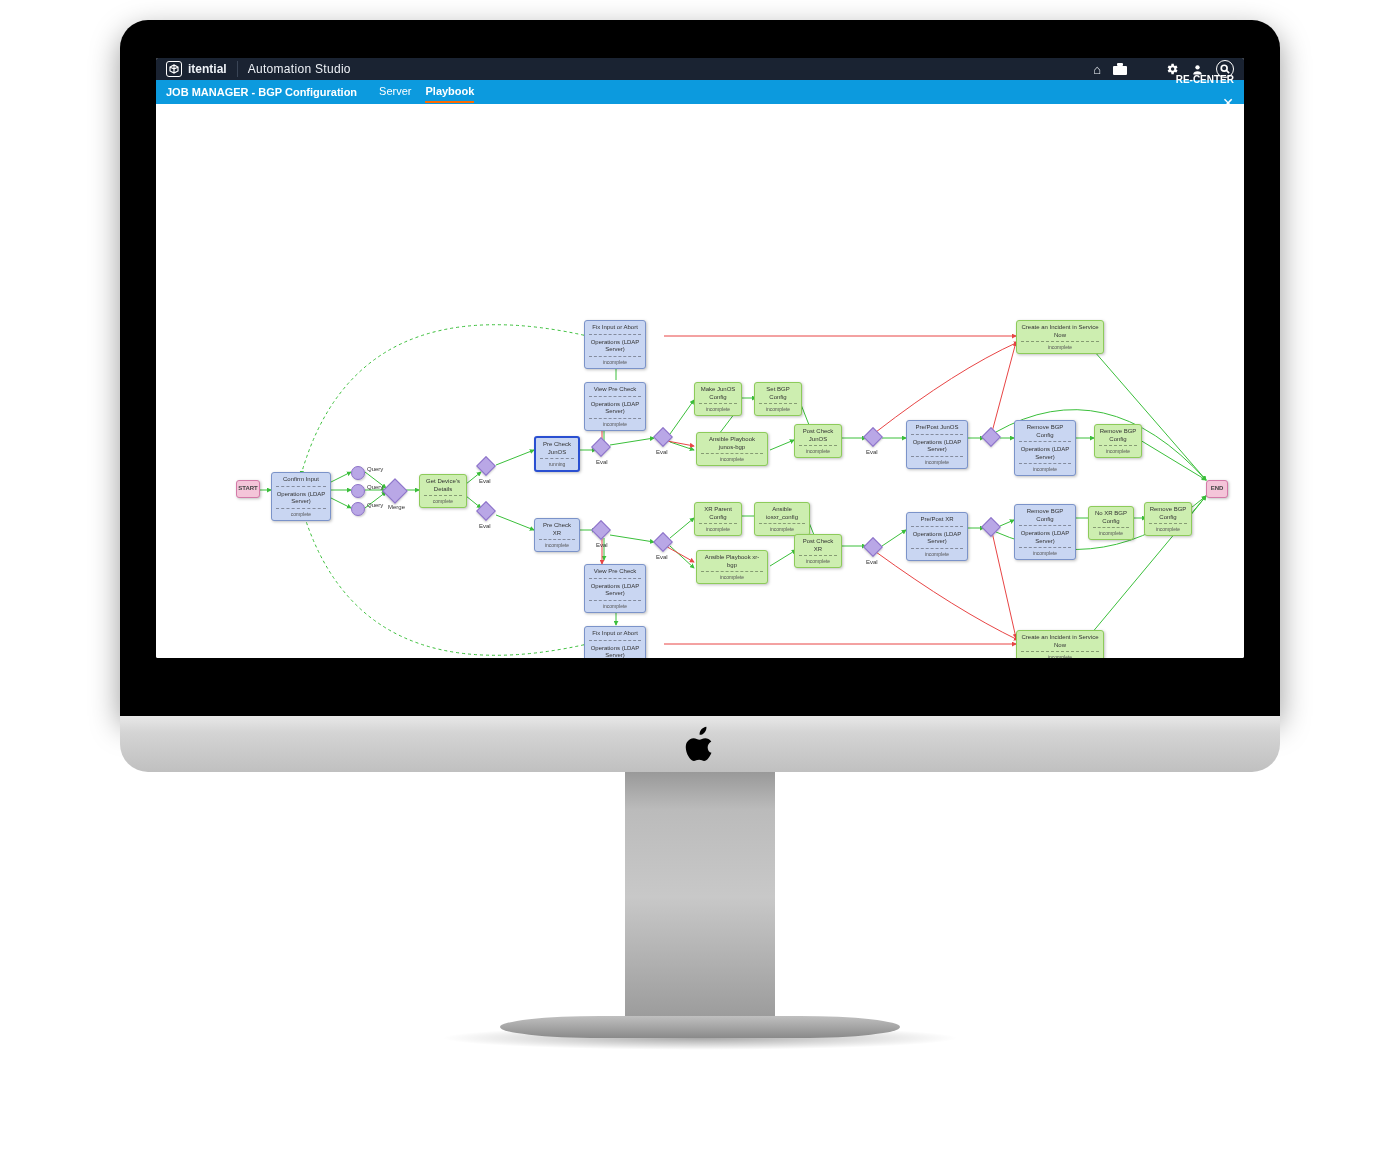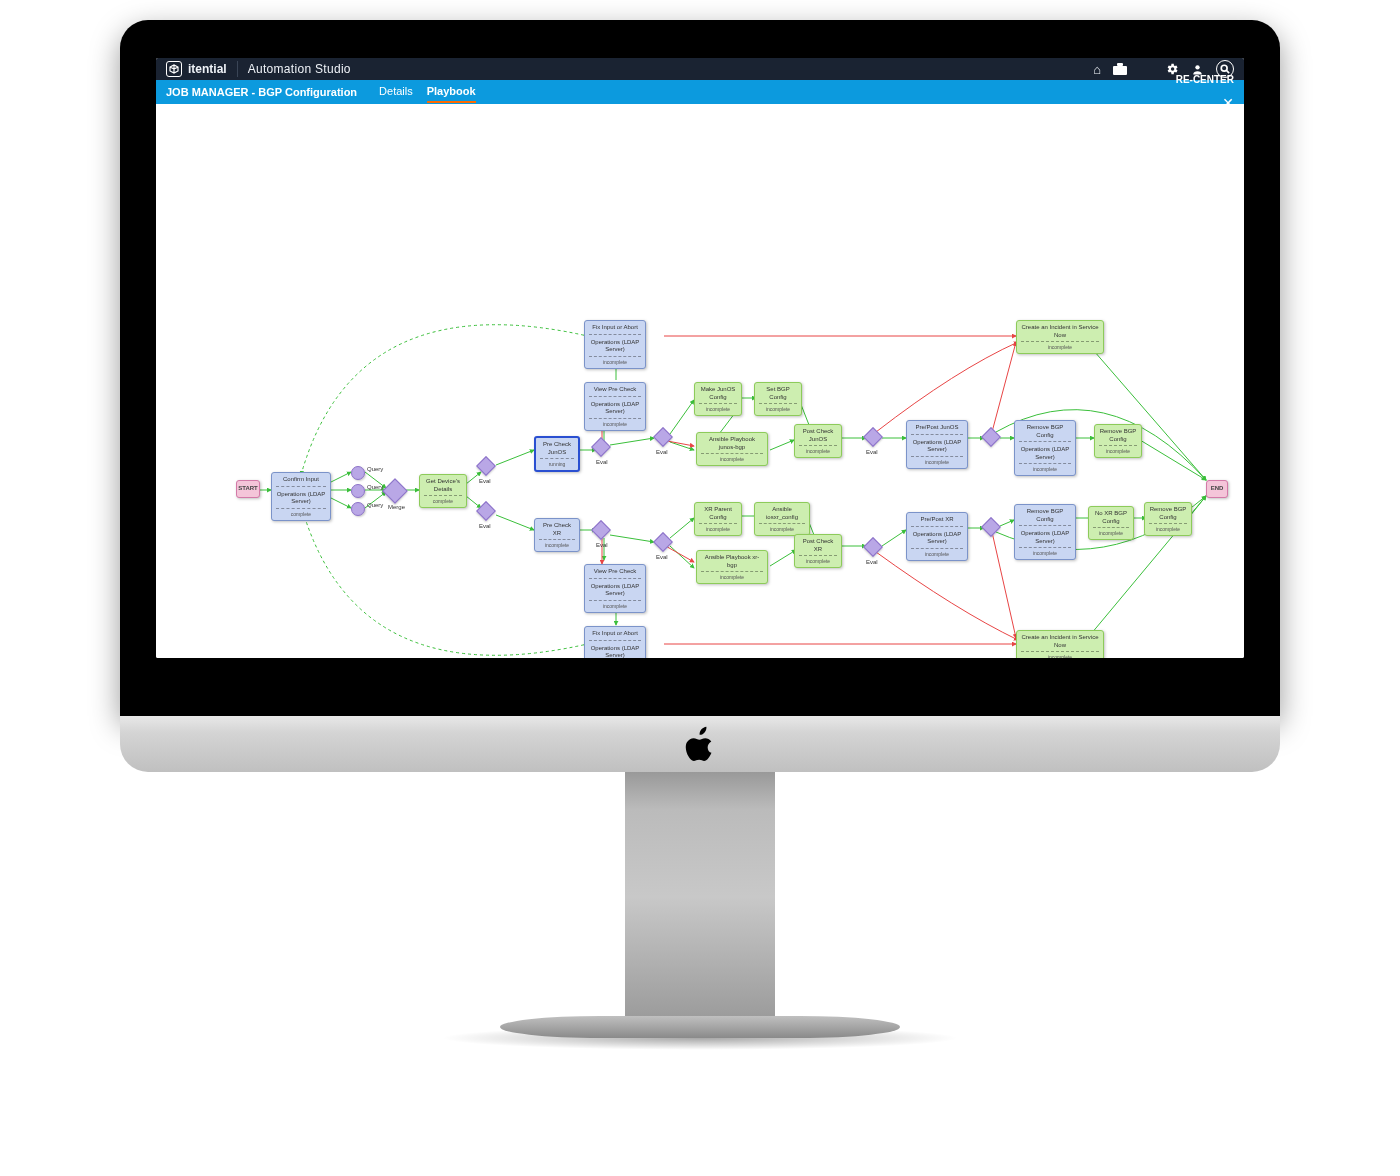--- a/index.html
+++ b/index.html
@@ -146,21 +146,21 @@
                 <circle cx="5" cy="5" r="3.5"></circle>
                 <line x1="8" y1="8" x2="11" y2="11"></line>
               </svg>
           </span>
         </span>
       </div>
 
       <div class="sub-bar">
         <span class="sub-title">JOB MANAGER - BGP Configuration</span>
         <span class="tabs">
-          <span class="tab">Details</span>
+          <span class="tab">Server</span>
           <span class="tab active">Playbook</span>
         </span>
         <span class="spacer"></span>
         <span class="sub-actions">
           <span>RE-CENTER</span>
           <span class="close-x">✕</span>
         </span>
       </div>
 
       <div class="jobid">a626fd92279f4c679ab1e331</div>

